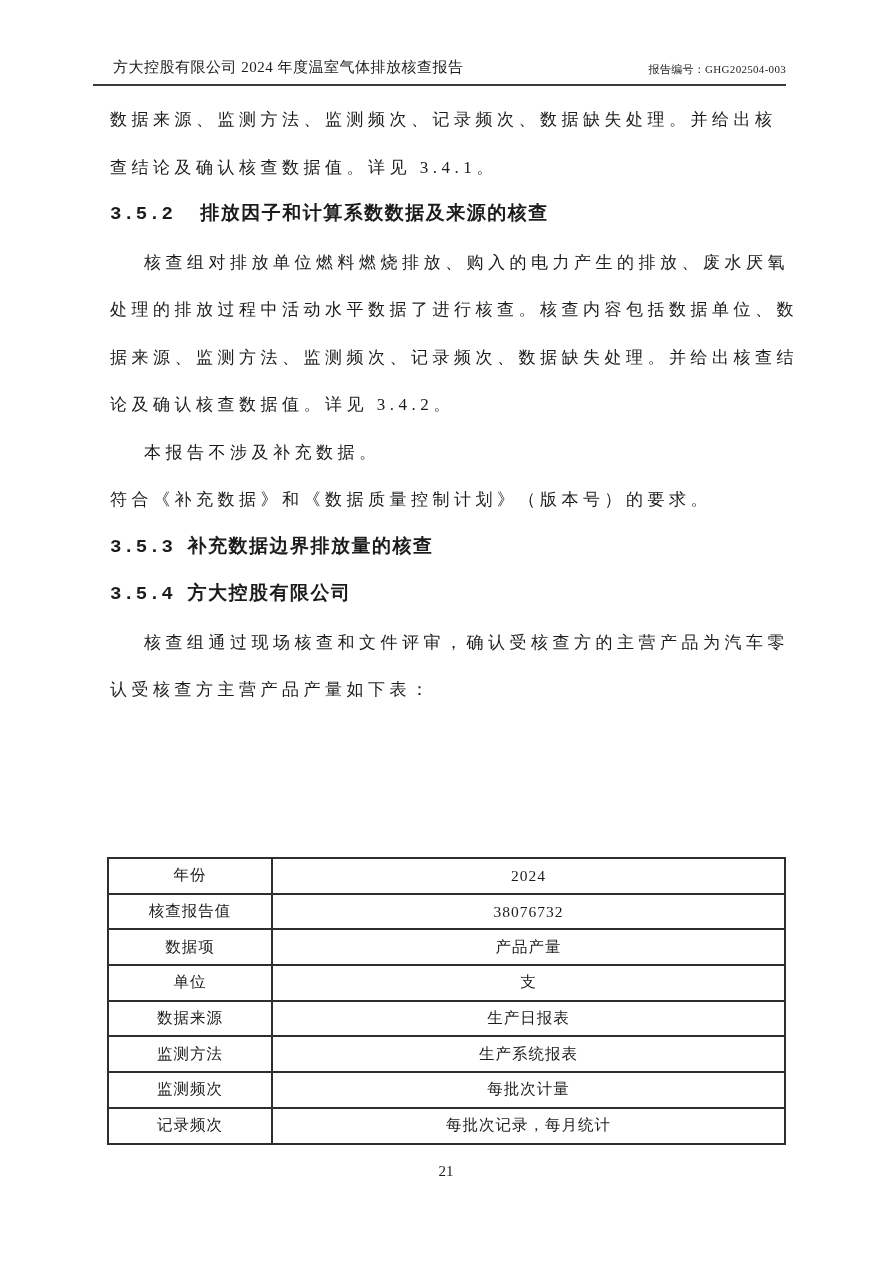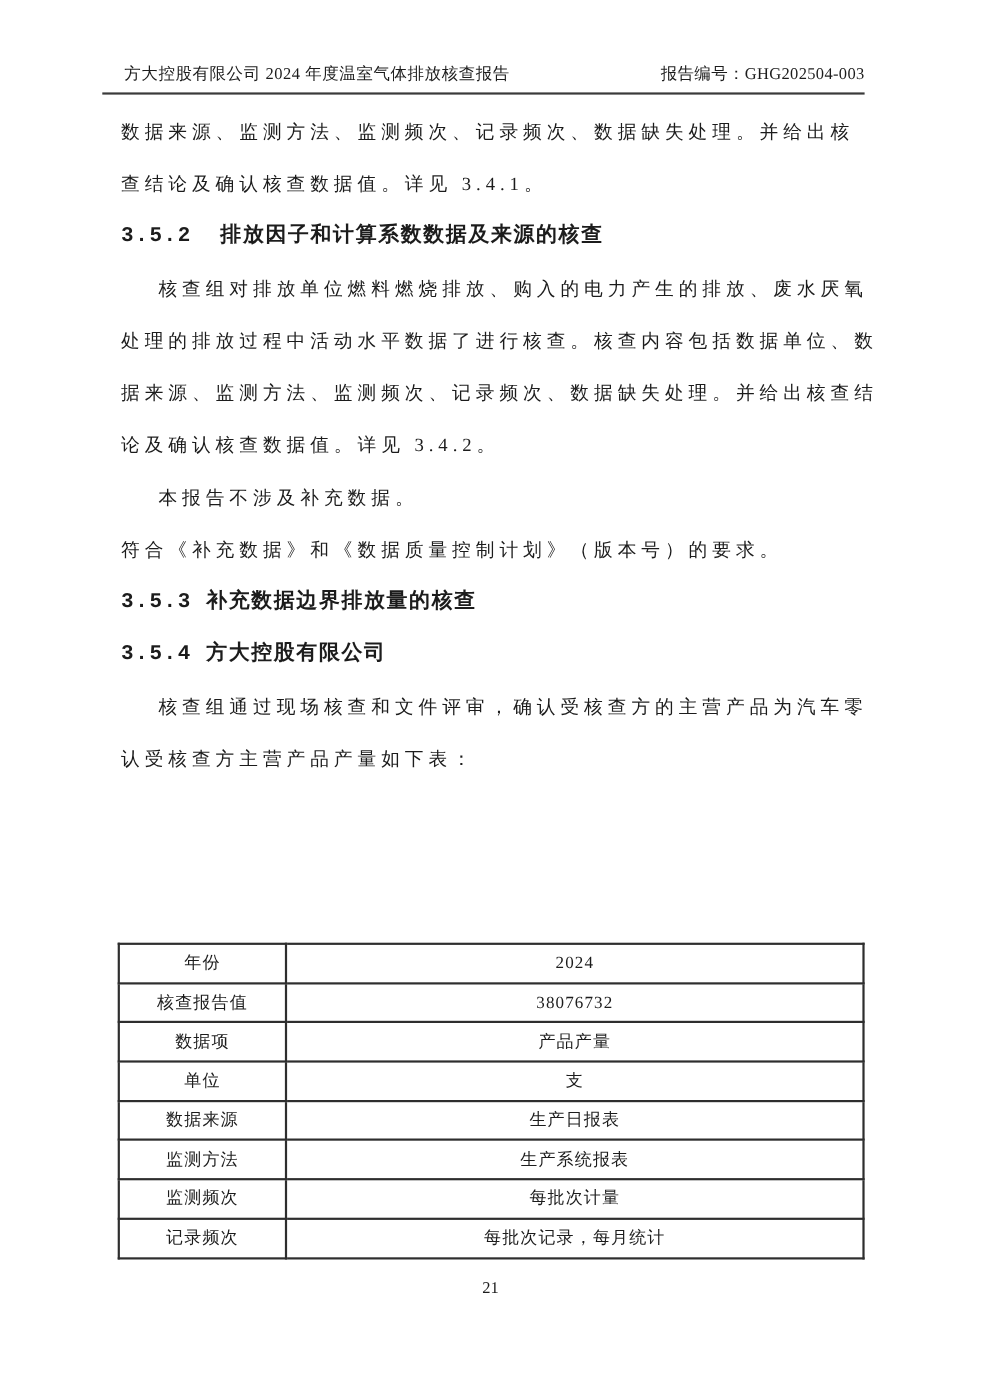--- a/index.html
+++ b/index.html
@@ -26,21 +26,21 @@
     justify-content: space-between;
     align-items: flex-end;
   }
   .header-left {
     margin-left: 20px;
     font-size: 15px;
     letter-spacing: 0.5px;
     white-space: nowrap;
   }
   .header-right {
-    font-size: 15px;
+    font-size: 11px;
     letter-spacing: 0.3px;
     white-space: nowrap;
   }
   
   .content {
     position: absolute;
     top: 96px;
     left: 110px;
     width: 690px;
   }
@@ -71,21 +71,21 @@
   }
   .prod-table td {
     border: 2px solid #2e2e2e;
     text-align: center;
     vertical-align: middle;
     font-size: 15.5px;
     letter-spacing: 1px;
     height: 35.7px;
     padding: 0;
   }
-  .prod-table .col-label { width: 152px; border-radius: 10px; }
+  .prod-table .col-label { width: 164px; border-radius: 10px; }
   
   .footer {
     position: absolute;
     top: 1163px;
     left: 0;
     width: 892px;
     text-align: center;
     font-size: 15px;
   }
 </style>

